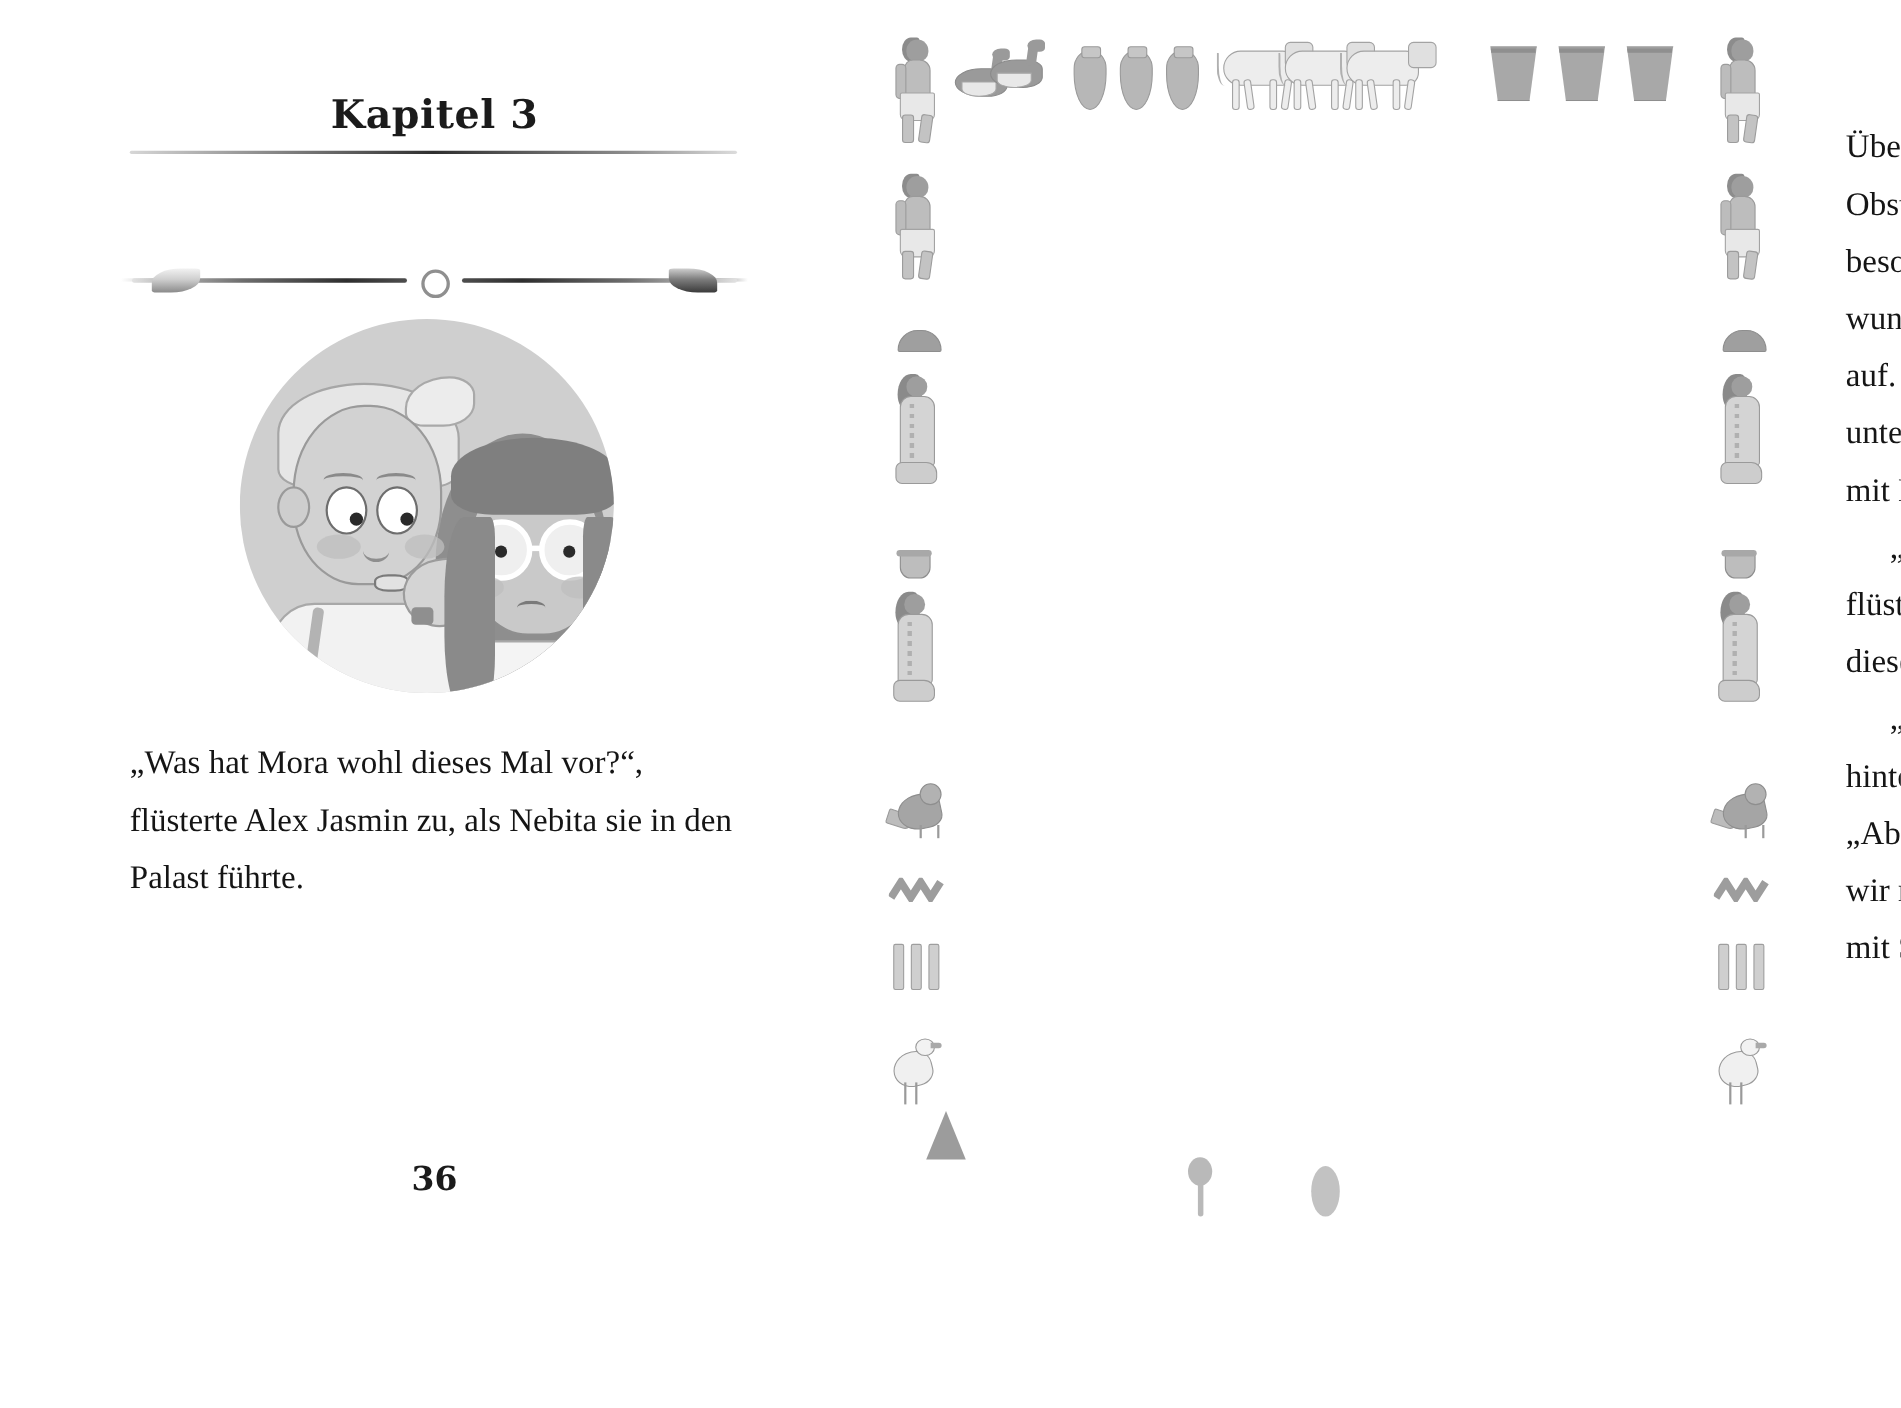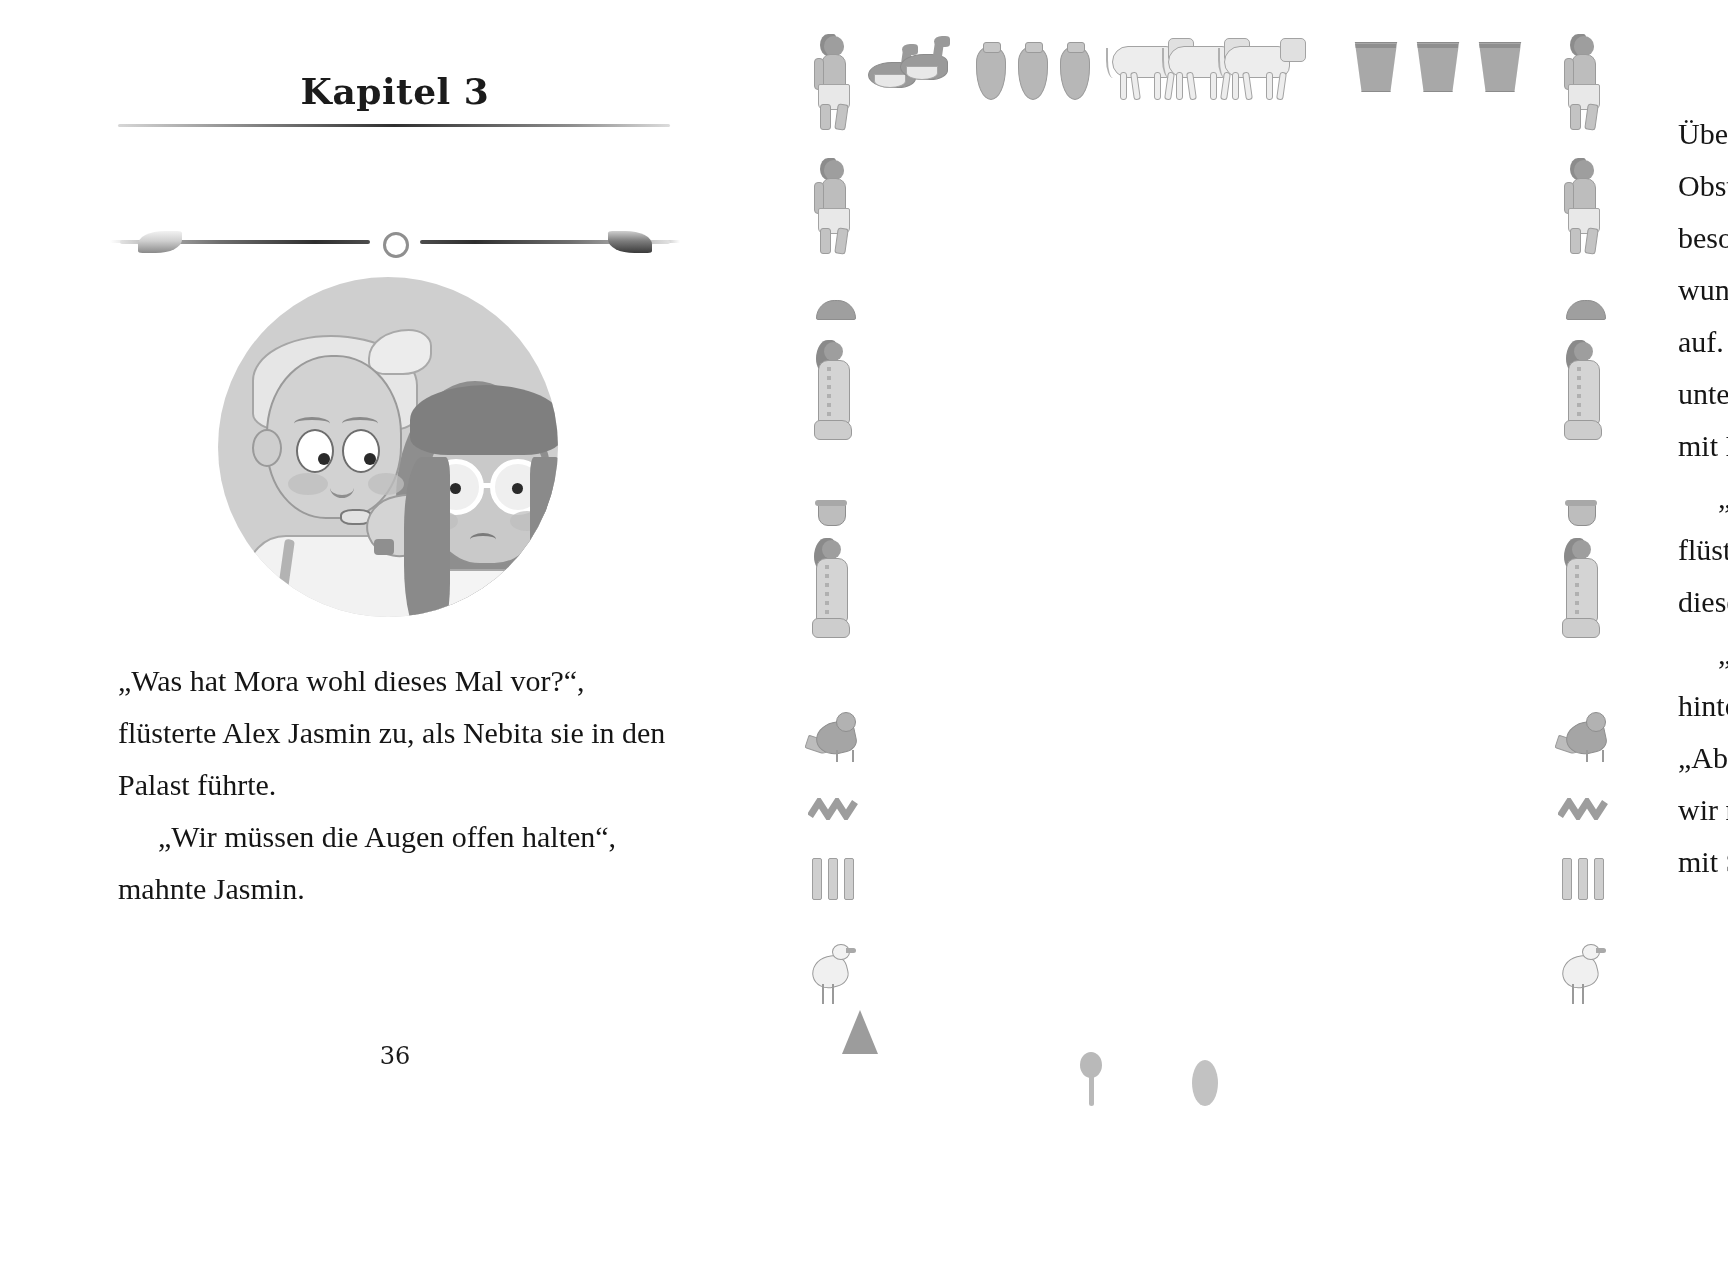--- a/index.html
+++ b/index.html
@@ -10,20 +10,21 @@
     overflow:hidden;
     position:relative;
   }
   .spread{position:absolute;inset:0;display:flex;}
 
   
   .page-left{
     position:relative;
     width:790px;height:1058px;
     flex:0 0 790px;
+    margin-top:13px;
   }
   .chapter-label{
     position:absolute;top:70px;left:0;width:790px;
     text-align:center;
     font-family:"DejaVu Serif", serif;
     font-weight:700;
     font-size:36px;
     letter-spacing:.5px;
     color:#1b1b1b;
   }
@@ -196,22 +197,22 @@
   
   .body-left{
     position:absolute;left:118px;top:655px;width:560px;
     font-size:30px;line-height:52px;color:#151515;
     text-align:left;
   }
   .body-left p{margin:0;}
   .body-left p.ind{text-indent:40px;}
   .folio{
     position:absolute;left:0;top:1042px;width:790px;text-align:center;
-    font-family:"DejaVu Serif", serif;font-weight:400;
-    font-size:24px;color:#1b1b1b;
+    font-family:"DejaVu Serif", serif;font-weight:700;
+    font-size:30px;color:#1b1b1b;
   }
 
   
   .page-right{
     position:relative;
     width:938px;height:1280px;flex:0 0 938px;
   }
   .glyph{position:absolute;color:#9d9d9d;}
 
   
@@ -393,21 +394,20 @@
         <div class="blush girl-blush-r"></div>
         <div class="girl-mouth"></div>
         <div class="girl-body"></div>
         <div class="girl-hair-front"></div>
         <div class="girl-hair-front2"></div>
       </div>
     </div>
 
     <div class="body-left">
       <p>„Was hat Mora wohl dieses Mal vor?“, flüsterte Alex Jasmin zu, als Nebita sie in den Palast führte.</p>
-      <p class="ind">„Wir müssen die Augen offen halten“, mahnte Jasmin.</p>
     </div>
 
     <div class="folio">36</div>
   </div>
 
   <div class="page-right">
 
     <div class="glyph" style="left:22px;top:36px;">
       <div class="g-person">
           <div class="hair"></div>

